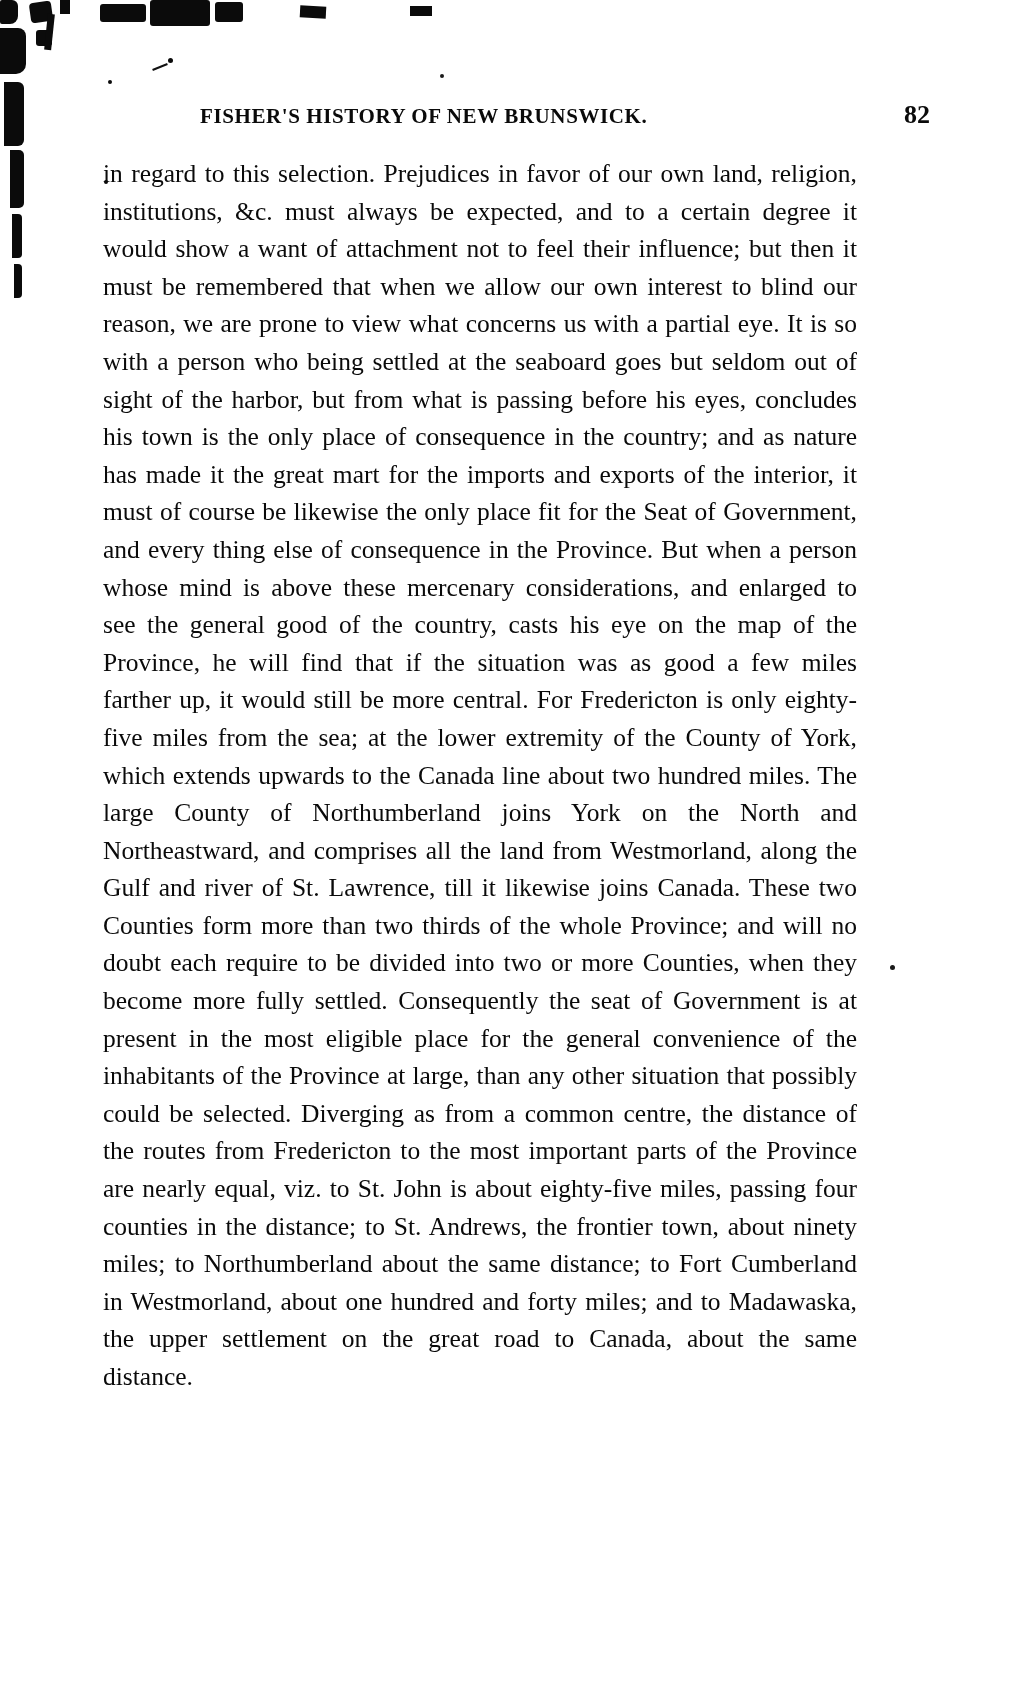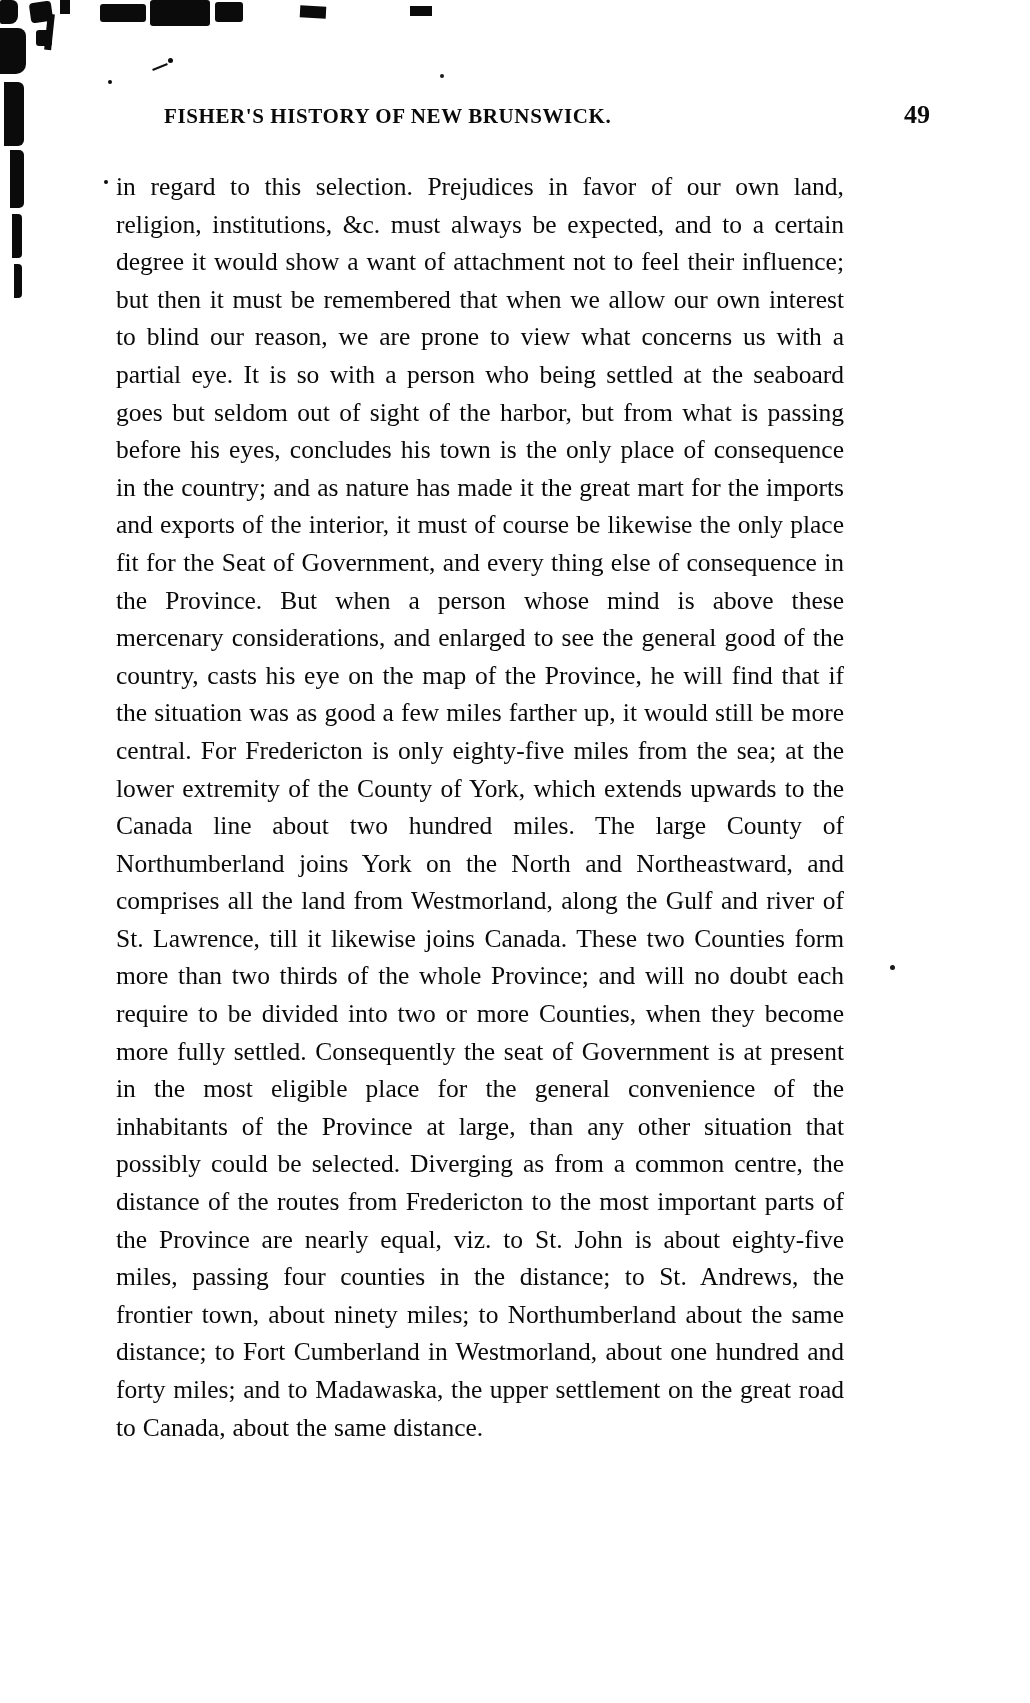--- a/index.html
+++ b/index.html
@@ -75,41 +75,41 @@
     width: 830px;
     display: flex;
     align-items: baseline;
     justify-content: space-between;
   }
   .running-title {
     font-variant: small-caps;
     font-size: 21px;
     letter-spacing: 0.6px;
     font-weight: 600;
-    margin-left: 64px;
+    margin-left: 100px;
   }
   .folio {
     font-size: 26px;
     font-weight: 700;
     font-family: "Liberation Serif", serif;
   }
 
   .body-text {
     position: absolute;
     left: 100px;
     top: 152px;
     width: 760px;
     font-size: 25.5px;
     line-height: 37.6px;
     text-align: justify;
     text-justify: inter-word;
     word-spacing: 0.5px;
   }
   .body-text p {
-    margin: 16px;
+    margin: 3px;
   }
   .body-text p.indent {
     text-indent: 46px;
   }
 </style>
 </head>
 <body>
 
 <div class="page">
 
@@ -132,20 +132,20 @@
     <div class="blot b16"></div>
     <div class="blot b17"></div>
     <div class="blot b18"></div>
     <div class="tick" style="left:152px; top:66px;"></div>
   </div>
   <div class="dot-right" style="left:440px; top:74px; width:4px; height:4px;"></div>
   <div class="dot-right" style="left:890px; top:965px; width:5px; height:5px;"></div>
 
   <div class="header">
     <div class="running-title">FISHER'S HISTORY OF NEW BRUNSWICK.</div>
-    <div class="folio">49</div>
+    <div class="folio">82</div>
   </div>
 
   <div class="body-text">
     <p>in regard to this selection.    Prejudices in favor of our own land, religion, institutions, &amp;c. must always be expected, and to a certain degree it would show a want of attachment not to feel their influence; but then it must be remembered that when we allow our own interest to blind our reason, we are prone to view what concerns us with a partial eye.    It is so with a person who being settled at the seaboard goes but seldom out of sight of the harbor, but from what is passing before his eyes, concludes his town is the only place of consequence in the country; and as nature has made it the great mart for the imports and exports of the interior, it must of course be likewise the only place fit for the Seat of Government, and every thing else of consequence in the Province.    But when a person whose mind is above these mercenary considerations, and enlarged to see the general good of the country, casts his eye on the map of the Province, he will find that if the situation was as good a few miles farther up, it would still be more central.    For Fredericton is only eighty-five miles from the sea; at the lower extremity of the County of York, which extends upwards to the Canada line about two hundred miles.    The large County of Northumberland joins York on the North and Northeastward, and comprises all the land from Westmorland, along the Gulf and river of St. Lawrence, till it likewise joins Canada.    These two Counties form more than two thirds of the whole Province; and will no doubt each require to be divided into two or more Counties, when they become more fully settled.    Consequently the seat of Government is at present in the most eligible place for the general convenience of the inhabitants of the Province at large, than any other situation that possibly could be selected.    Diverging as from a common centre, the distance of the routes from Fredericton to the most important parts of the Province are nearly equal, viz. to St. John is about eighty-five miles, passing four counties in the distance; to St. Andrews, the frontier town, about ninety miles; to Northumberland about the same distance; to Fort Cumberland in Westmorland, about one hundred and forty miles; and to Madawaska, the upper settlement on the great road to Canada, about the same distance.</p>
   </div>
 
 </div>
 
 </body></html>

